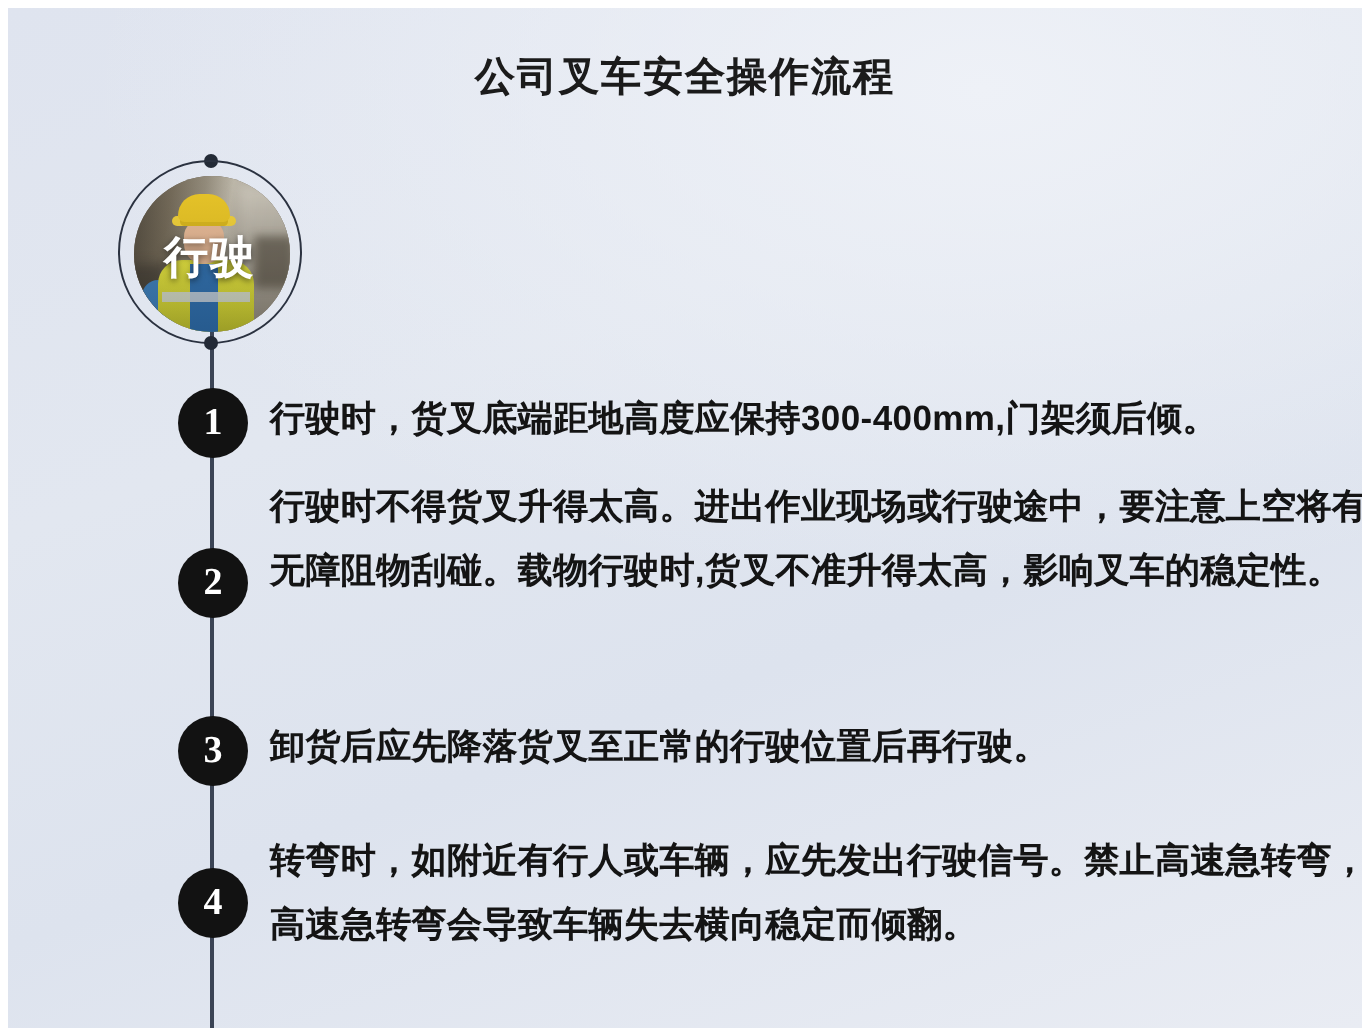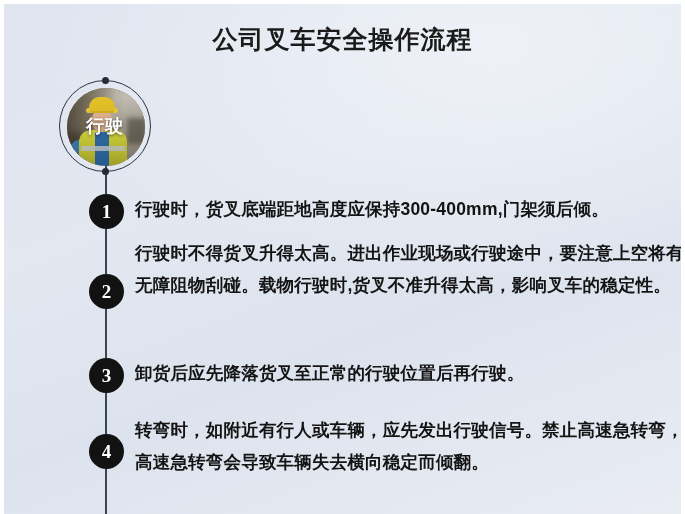--- a/index.html
+++ b/index.html
@@ -38,21 +38,21 @@
     overflow: hidden;
   }
 
   
   .title {
     position: absolute;
     left: 0;
     top: 18px;
     width: 677px;
     text-align: center;
-    font-size: 25px;
+    font-size: 20px;
     font-weight: bold;
     color: #1b1b1b;
     letter-spacing: 1px;
     line-height: 34px;
     white-space: nowrap;
   }
 
   
   .spine {
     position: absolute;
@@ -142,21 +142,21 @@
   }
   .hero-photo .shade {
     position: absolute; inset: 0;
     background: linear-gradient(180deg, rgba(255,255,255,.05), rgba(0,0,0,.18));
   }
   .hero-label {
     position: absolute;
     left: 0; top: 34px;
     width: 92px;
     text-align: center;
-    font-size: 18px;
+    font-size: 22px;
     font-weight: bold;
     color: #ffffff;
     text-shadow: 0 1px 3px rgba(0,0,0,.55);
     letter-spacing: 1px;
   }
   .node-dot {
     position: absolute;
     width: 7px; height: 7px;
     border-radius: 50%;
     background: #232a36;

